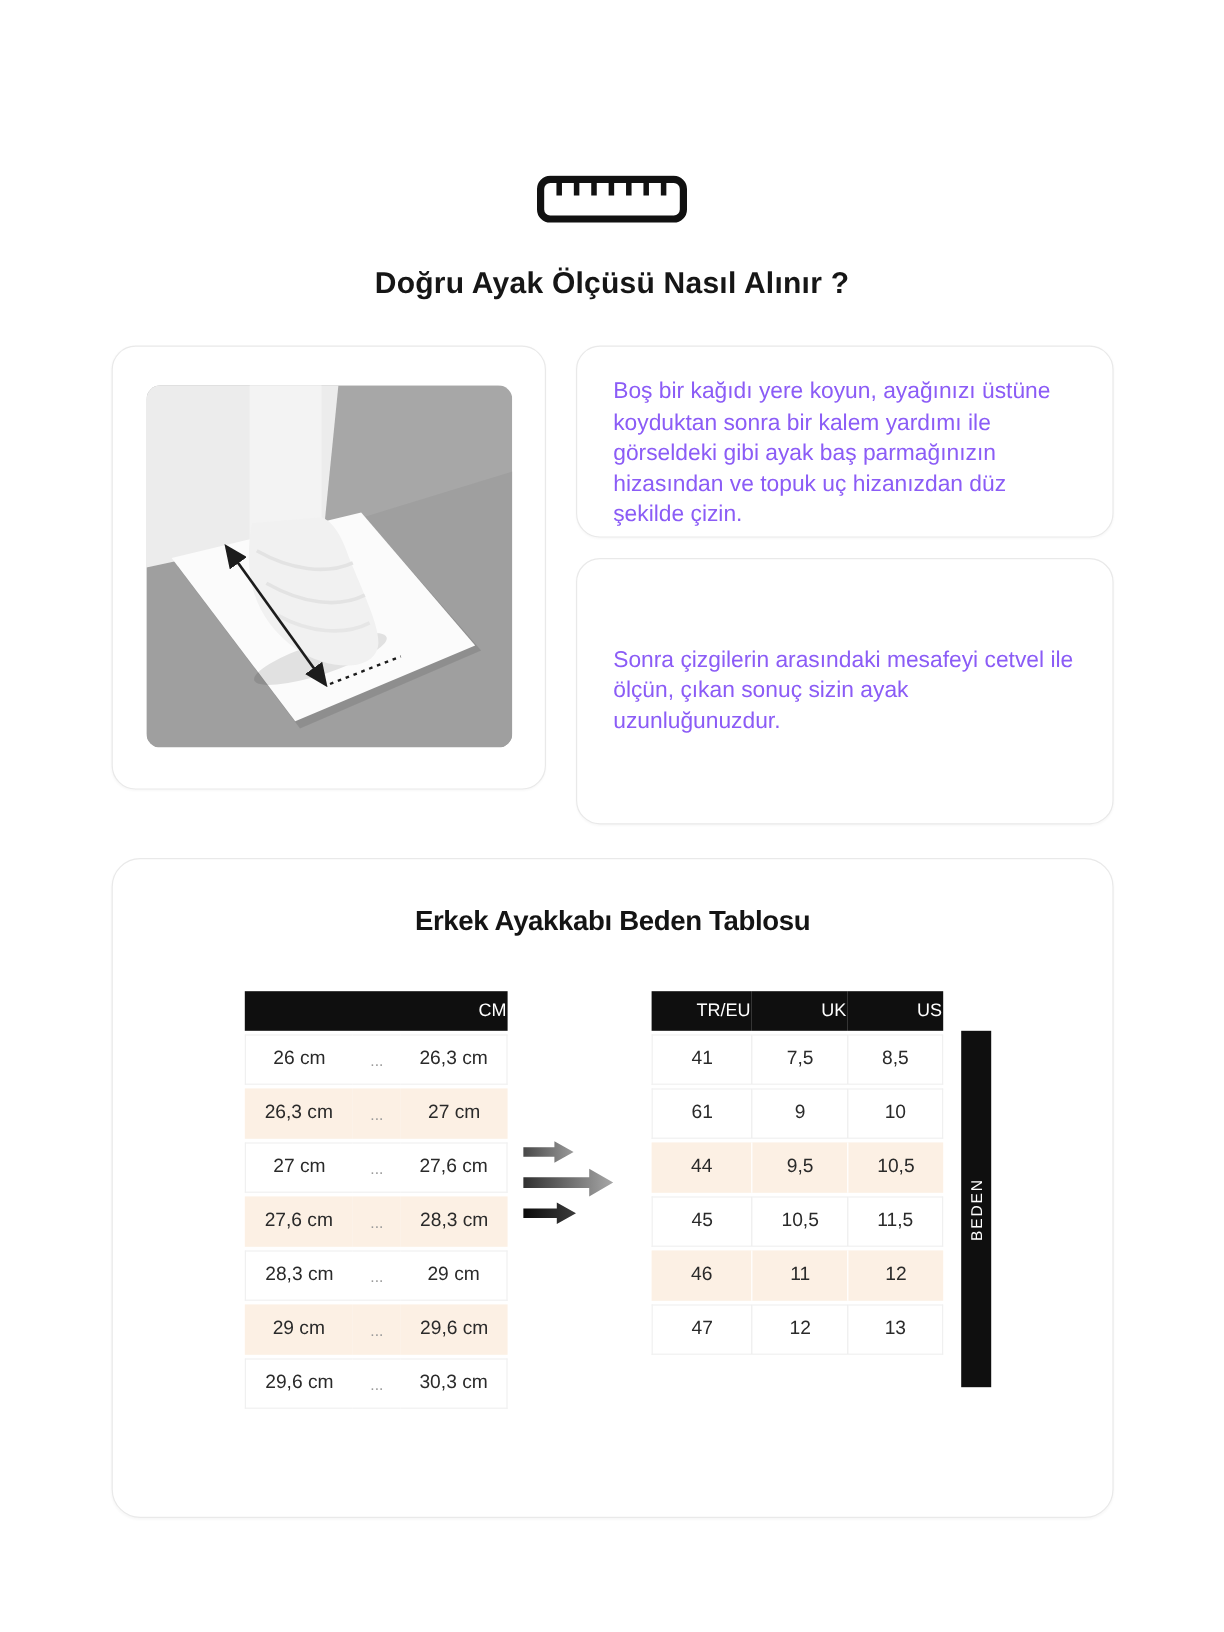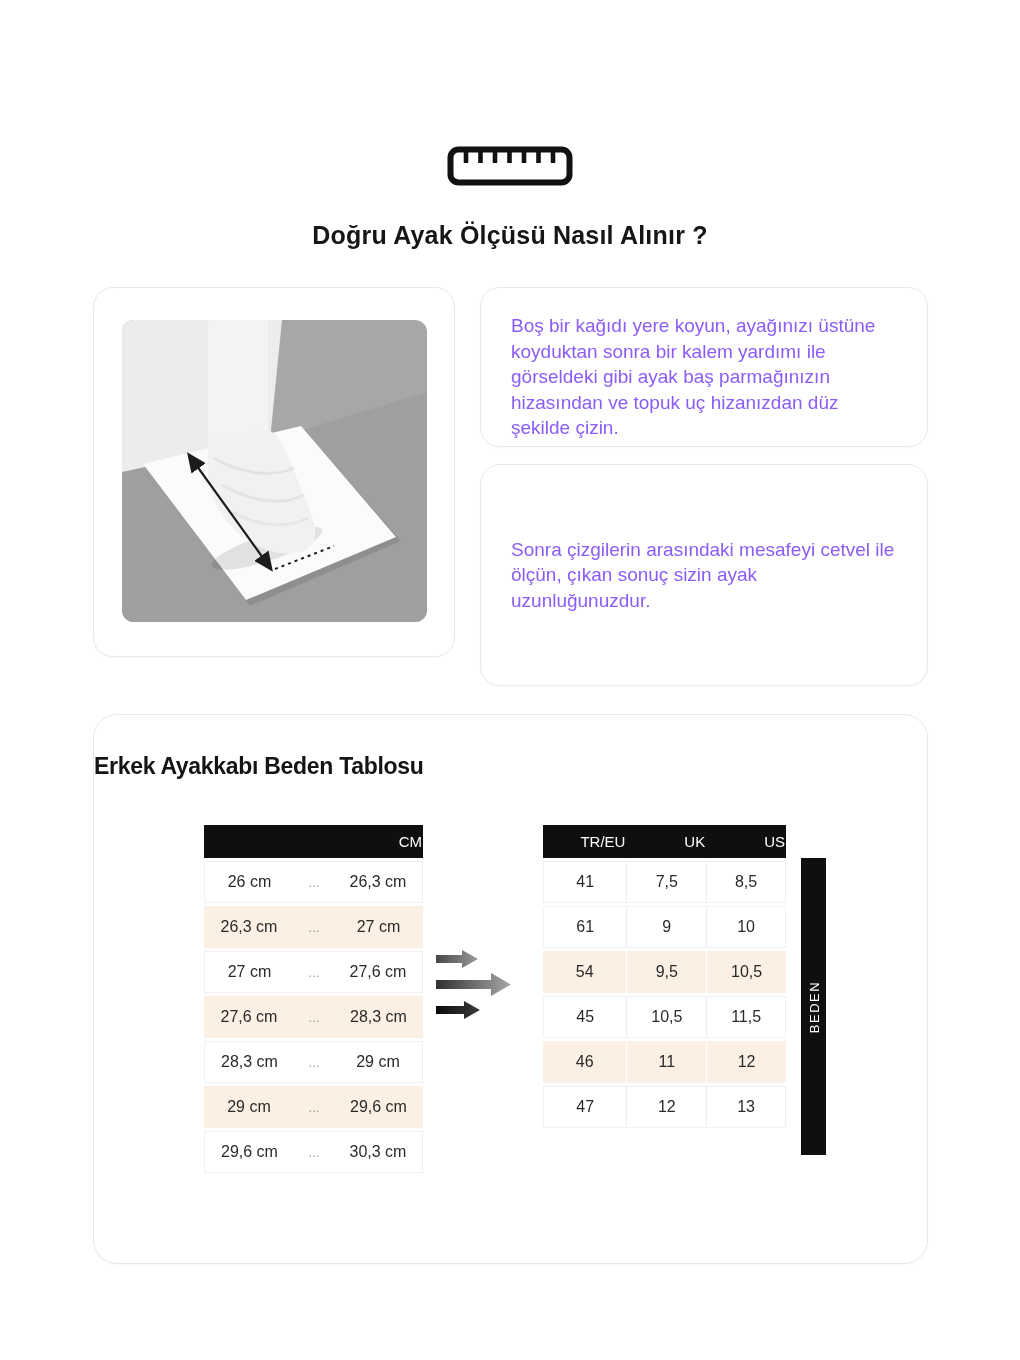--- a/index.html
+++ b/index.html
@@ -33,21 +33,21 @@
     color:#8b5cf6; font-size:19px; line-height:25.5px;
   }
   .text-card.first { height:160px; padding:25px 30px 0 30px; }
   .text-card.second { height:222px; display:flex; align-items:center; padding:0 30px; }
 
   .size-card {
     position:relative; margin:28px 92px 0 93px; height:550px;
     border-radius:24px;
   }
   .size-title {
-    position:absolute; top:38px; left:0; right:0; text-align:left;
+    position:absolute; top:38px; left:0; right:0; text-align:center;
     font-size:23px; font-weight:700; color:#141414; letter-spacing:-0.3px;
   }
   table { border-collapse:separate; border-spacing:0 3px; position:absolute; top:107px; }
   th {
     background:#0f0f0f; color:#ffffff; font-size:15px; font-weight:500;
     height:33px; text-align:right;
   }
   td {
     height:42px; text-align:center; font-size:16px; color:#2a2a2a;
     background:#ffffff; font-weight:400;
@@ -227,21 +227,21 @@
           <td>41</td>
           <td>7,5</td>
           <td>8,5</td>
         </tr>
       <tr class="plain">
           <td>61</td>
           <td>9</td>
           <td>10</td>
         </tr>
       <tr class="alt">
-          <td>54</td>
+          <td>44</td>
           <td>9,5</td>
           <td>10,5</td>
         </tr>
       <tr class="plain">
           <td>45</td>
           <td>10,5</td>
           <td>11,5</td>
         </tr>
       <tr class="alt">
           <td>46</td>

